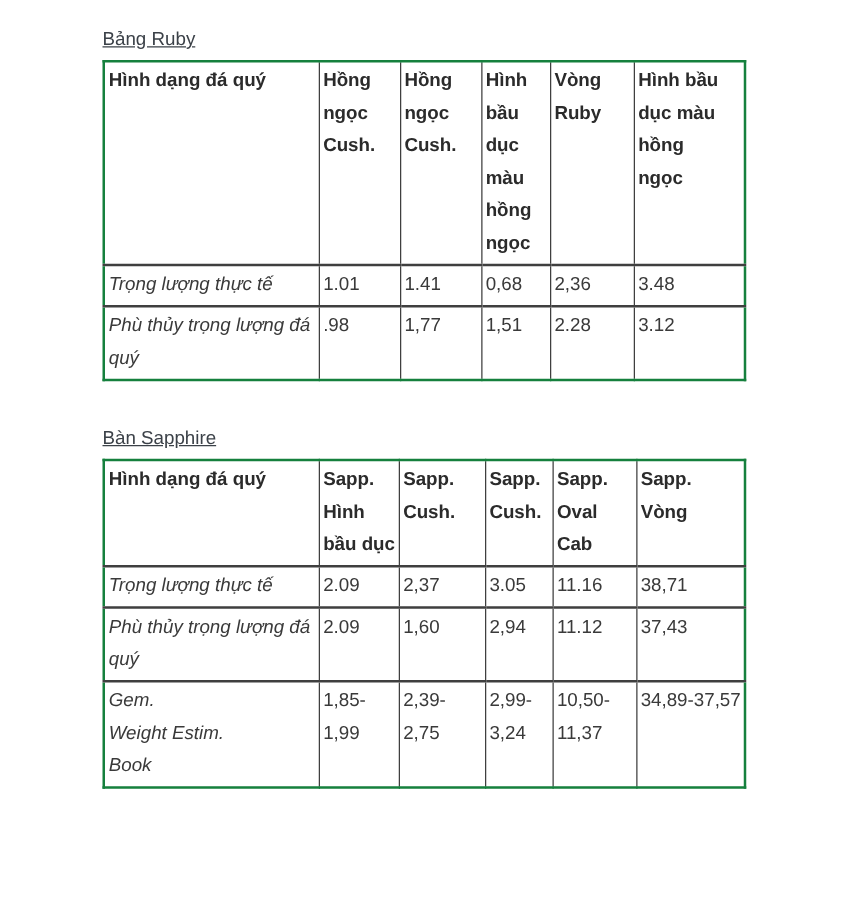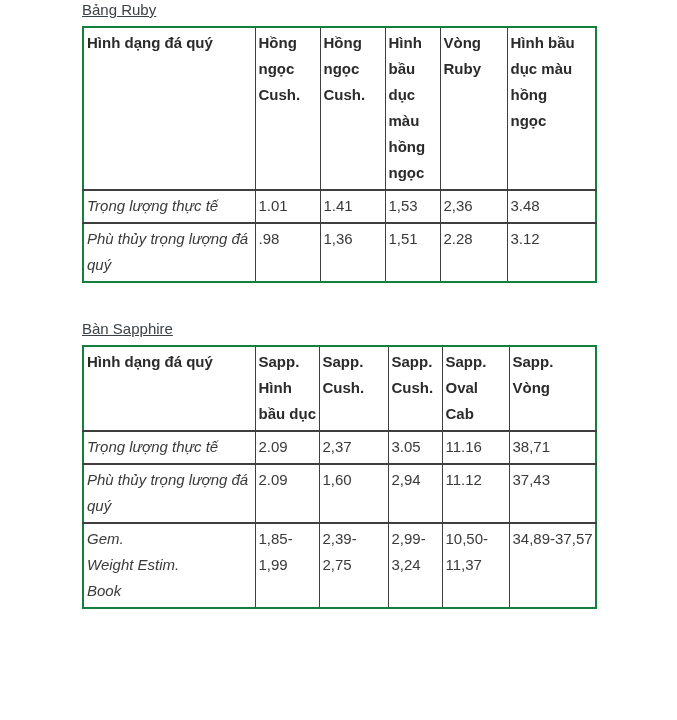--- a/index.html
+++ b/index.html
@@ -2,21 +2,21 @@
 <html><head>
 <meta charset="utf-8">
 <style>
   html, body { margin: 0; padding: 0; }
   body {
     width: 677px; height: 720px; overflow: hidden;
     background: #ffffff;
     font-family: "Liberation Sans", sans-serif;
     color: #3a3a3a;
   }
-  .page { padding: 0 0 0 82px; }
+  .page { padding: 22px 0 0 82px; }
   .tbl-title {
     display: inline-block;
     font-size: 15px; font-weight: 400;
     color: #3b4148;
     text-decoration: underline;
     margin: 0 0 6px 0;
     line-height: 20px;
   }
   .section-sapphire { margin-top: 36px; }
   table.gem-table {
@@ -77,28 +77,28 @@
 dục màu
 hồng
 ngọc</th>
         </tr>
       </thead>
       <tbody>
         <tr>
           <td class="row-label">Trọng lượng thực tế</td>
           <td>1.01</td>
           <td>1.41</td>
-          <td>1,53</td>
+          <td>0,68</td>
           <td>2,36</td>
           <td>3.48</td>
         </tr>
         <tr>
           <td class="row-label">Phù thủy trọng lượng đá quý</td>
           <td>.98</td>
-          <td>1,36</td>
+          <td>1,77</td>
           <td>1,51</td>
           <td>2.28</td>
           <td>3.12</td>
         </tr>
       </tbody>
     </table>
   </section>
 
   <section class="section-sapphire">
     <h2 class="tbl-title">Bàn Sapphire</h2>

